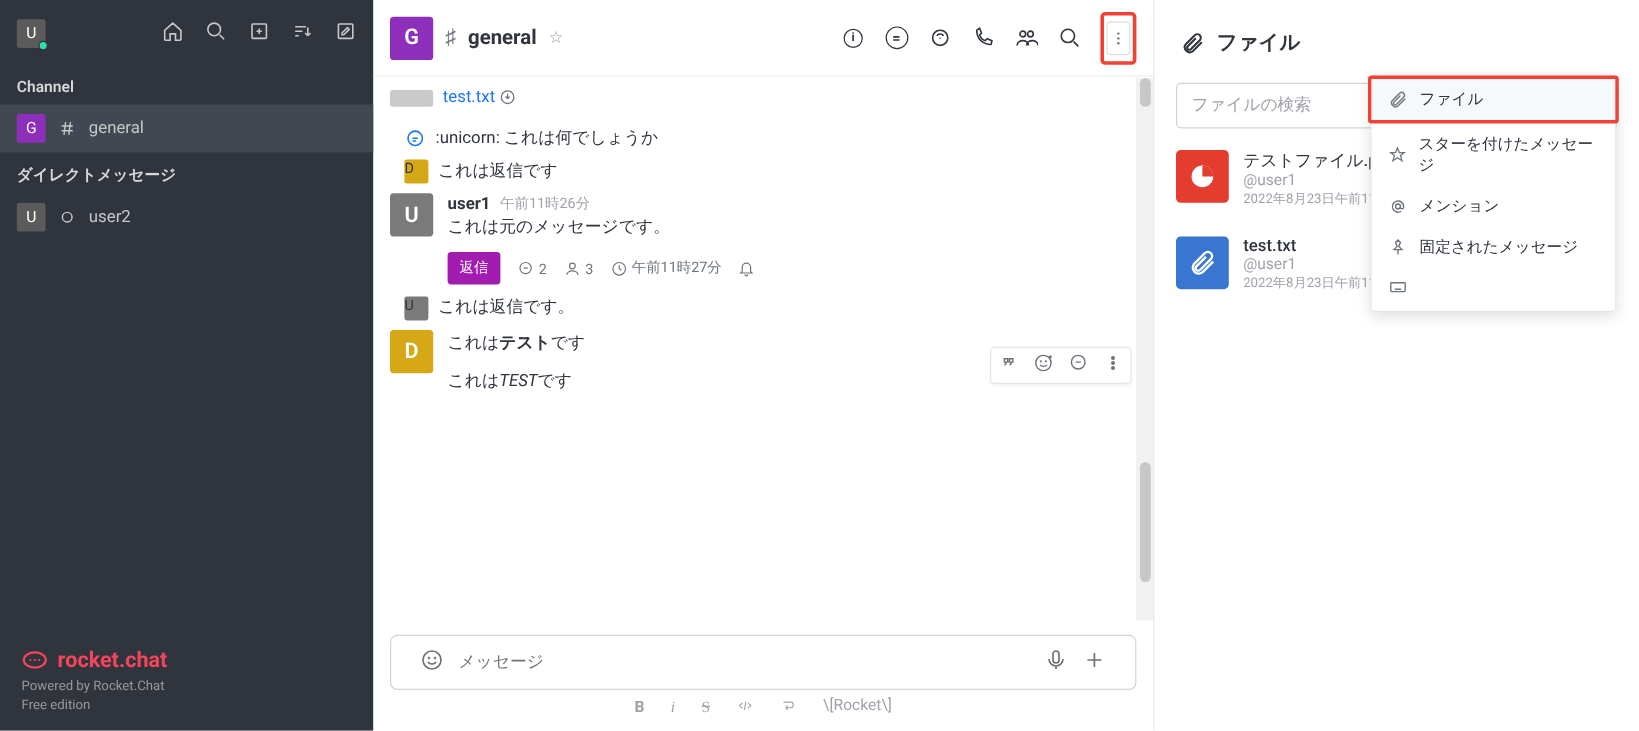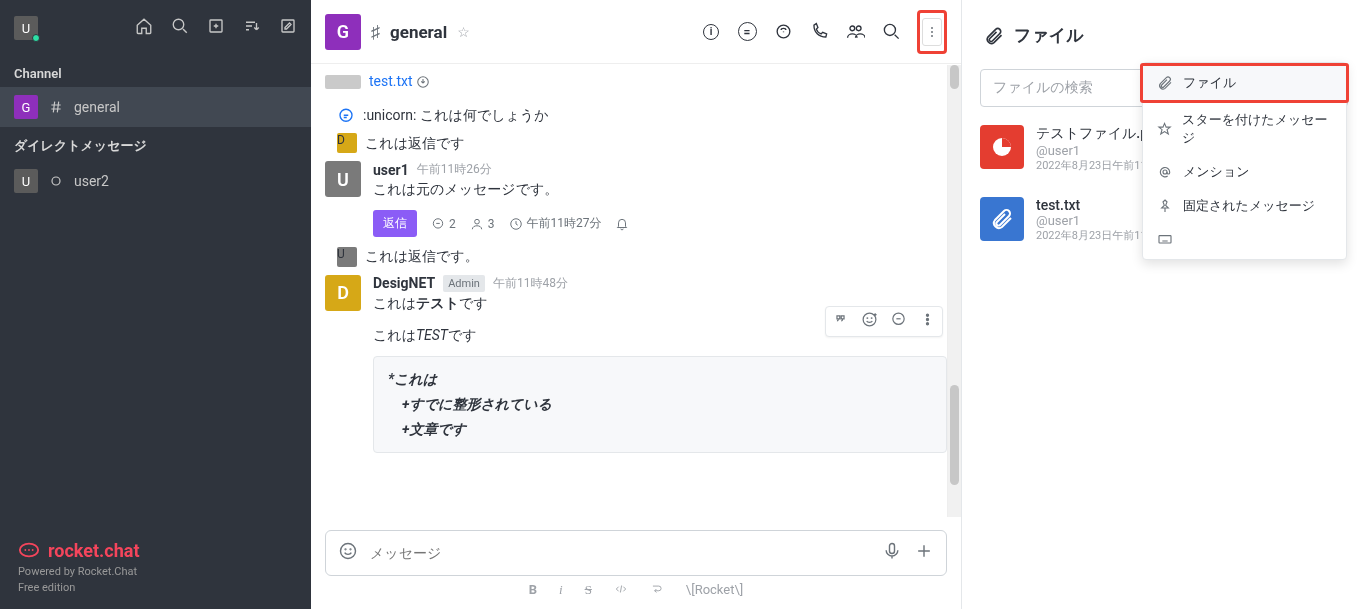--- a/index.html
+++ b/index.html
@@ -47,33 +47,33 @@
 .msg-body { flex: 1; position: relative; }
 .msg-head { display: flex; align-items: center; gap: 8px; font-size: 14px; }
 .msg-user { font-weight: 700; color: #2f343d; }
 .msg-tag { background: #e4e7ea; color: #6c737a; font-size: 11px; padding: 2px 5px; border-radius: 2px; }
 .msg-time { color: #9ea2a8; font-size: 12px; }
 .msg-text { font-size: 14px; color: #2f343d; line-height: 1.7; }
 .msg-text .link { color: #1d74f5; }
 .indent-line { display: flex; align-items: center; gap: 8px; padding-left: 48px; font-size: 14px; margin-top: 4px; }
 .indent-line .av { width: 20px; height: 20px; font-size: 12px; }
 .thread-meta { display: flex; align-items: center; gap: 14px; padding-left: 48px; margin-top: 8px; font-size: 12px; color: #6c737a; }
-.reply-btn { background: #8b5cf6; color: #fff; border: none; padding: 5px 10px; font-size: 12px; border-radius: 3px; cursor: pointer; }
+.reply-btn { background: #a21caf; color: #fff; border: none; padding: 5px 10px; font-size: 12px; border-radius: 3px; cursor: pointer; }
 .thread-meta .meta { display: flex; align-items: center; gap: 4px; }
 .thread-meta svg { width: 14px; height: 14px; stroke: #6c737a; fill: none; stroke-width: 1.7; }
 .inline-code { background: #f7f8fa; border: 1px solid #e4e7ea; border-radius: 3px; padding: 1px 5px; font-family: monospace; font-size: 13px; }
 .pre-block { background: #f7f8fa; border: 1px solid #e4e7ea; border-radius: 4px; margin: 8px 0 6px 48px; padding: 10px 14px; font-size: 14px; font-style: italic; font-weight: 700; color: #2f343d; line-height: 1.8; }
 .pre-block .ln { padding-left: 14px; }
 .hover-actions { position: absolute; right: 4px; top: -18px; border: 1px solid #e4e7ea; border-radius: 4px; background: #fff; display: flex; padding: 4px 6px; gap: 12px; box-shadow: 0 1px 2px rgba(0,0,0,0.05); }
 .hover-actions svg { width: 17px; height: 17px; stroke: #6c737a; fill: none; stroke-width: 1.7; }
 .scroll-gutter { position:absolute; right:0; top:65px; bottom:92px; width:14px; background:#f1f1f1; border-left:1px solid #eee;}
 .scroll-thumb { position:absolute; right:2px; width:9px; background:#c7c7c7; border-radius:5px; }
 
 .composer { padding: 10px 14px 4px; }
-.compose-box { border: 1px solid #cfd4d9; border-radius: 6px; display: flex; align-items: center; padding: 10px 12px; gap: 12px; }
+.compose-box { border: 1px solid #cfd4d9; border-radius: 6px; display: flex; align-items: center; padding: 10px 24px; gap: 12px; }
 .compose-box input { border: none; outline: none; flex: 1; font-size: 14px; color: #9ea2a8; }
 .compose-box svg { width: 20px; height: 20px; stroke: #6c737a; fill: none; stroke-width: 1.7; }
 .format-bar { display: flex; justify-content: center; gap: 22px; padding: 6px 0; color: #9ea2a8; font-size: 13px; }
 .format-bar .fmt { font-family: serif; }
 .format-bar .fmt-i { font-style: italic; }
 .format-bar .fmt-s { text-decoration: line-through; }
 .format-bar svg { width: 14px; height: 14px; stroke: #9ea2a8; fill: none; stroke-width: 1.6; }
 
 .right-panel { width: 404px; display: flex; flex-direction: column; padding: 0; position: relative; }
 .panel-head { display: flex; align-items: center; gap: 10px; padding: 24px 22px 16px; }
@@ -275,25 +275,20 @@
         </span>
     </div>
     <div class="indent-line" style="padding-left:12px;margin-top:8px">
       <div class="av av-u-sm" style="border-radius:2px">U</div>
       <span class="msg-text">これは返信です。</span>
     </div>
 
     <div class="msg">
       <div class="av av-d">D</div>
       <div class="msg-body">
-        <div class="msg-head">
-            <span class="msg-user">DesigNET</span>
-            <span class="msg-tag">Admin</span>
-            <span class="msg-time">午前11時48分</span>
-          </div>
         <div class="msg-text"><span>これは</span><b>テスト</b><span>です</span></div>
         <div style="position:relative">
         <div class="msg-text" style="margin-top:8px"><span>これは</span><i>TEST</i><span>です</span></div>
         <div class="hover-actions">
           <span><svg viewBox="0 0 24 24">
                   <path d="M7 7h4v4H7zM13 7h4v4h-4zM9 11c0 2-1 3-2 3M15 11c0 2-1 3-2 3"></path>
                 </svg></span>
           <span><svg viewBox="0 0 24 24">
                   <circle cx="12" cy="12" r="9"></circle>
                   <circle cx="9" cy="10" r="0.5" fill="#6c737a"></circle>
@@ -307,25 +302,20 @@
                 </svg></span>
           <span><svg viewBox="0 0 24 24">
                   <circle cx="12" cy="6" r="1.5" fill="#6c737a"></circle>
                   <circle cx="12" cy="12" r="1.5" fill="#6c737a"></circle>
                   <circle cx="12" cy="18" r="1.5" fill="#6c737a"></circle>
                 </svg></span>
         </div>
         </div>
       </div>
     </div>
-    <div class="pre-block">
-      <div>*これは</div>
-      <div class="ln">+すでに整形されている</div>
-      <div class="ln">+文章です</div>
-    </div>
   </div>
 
   <div class="composer">
     <div class="compose-box">
       <span><svg viewBox="0 0 24 24">
             <circle cx="12" cy="12" r="9"></circle>
             <circle cx="9" cy="10" r="0.5" fill="#6c737a"></circle>
             <circle cx="15" cy="10" r="0.5" fill="#6c737a"></circle>
             <path d="M8 14c1 2 3 2 4 2s3 0 4-2"></path>
           </svg></span>

